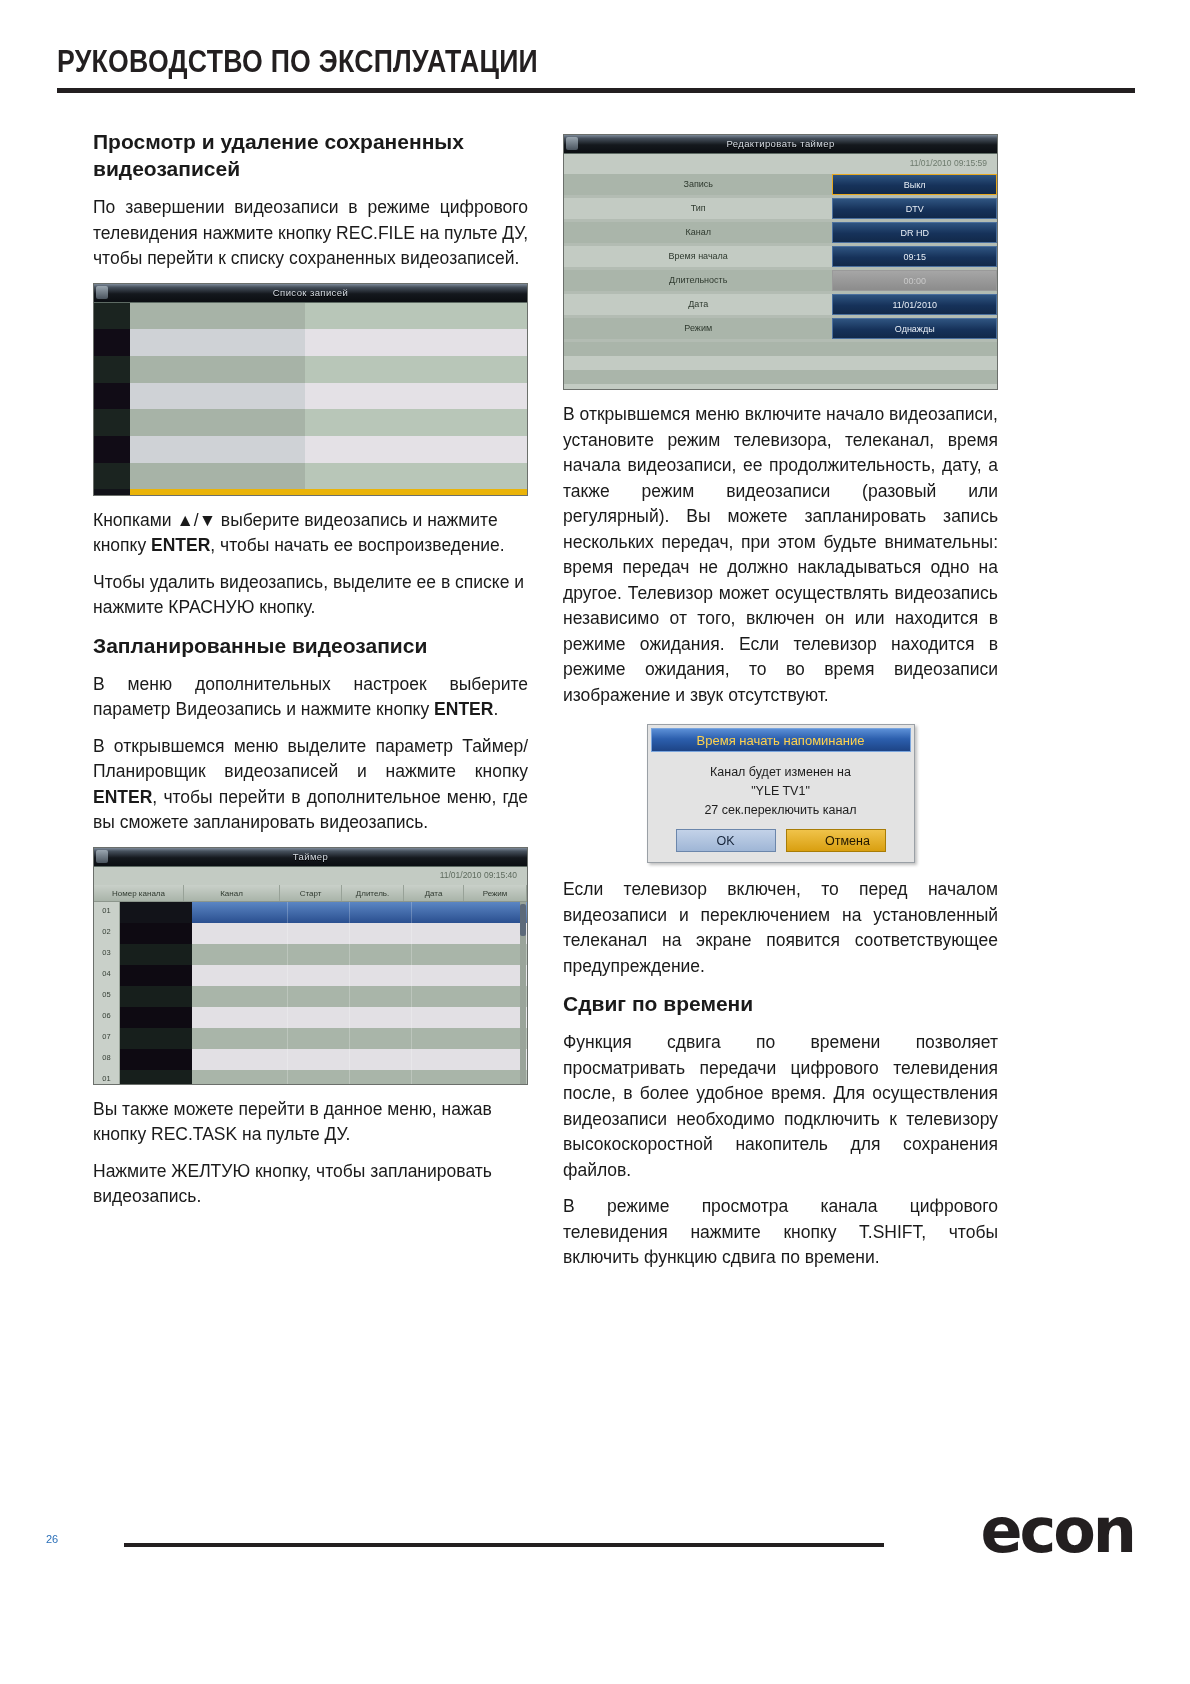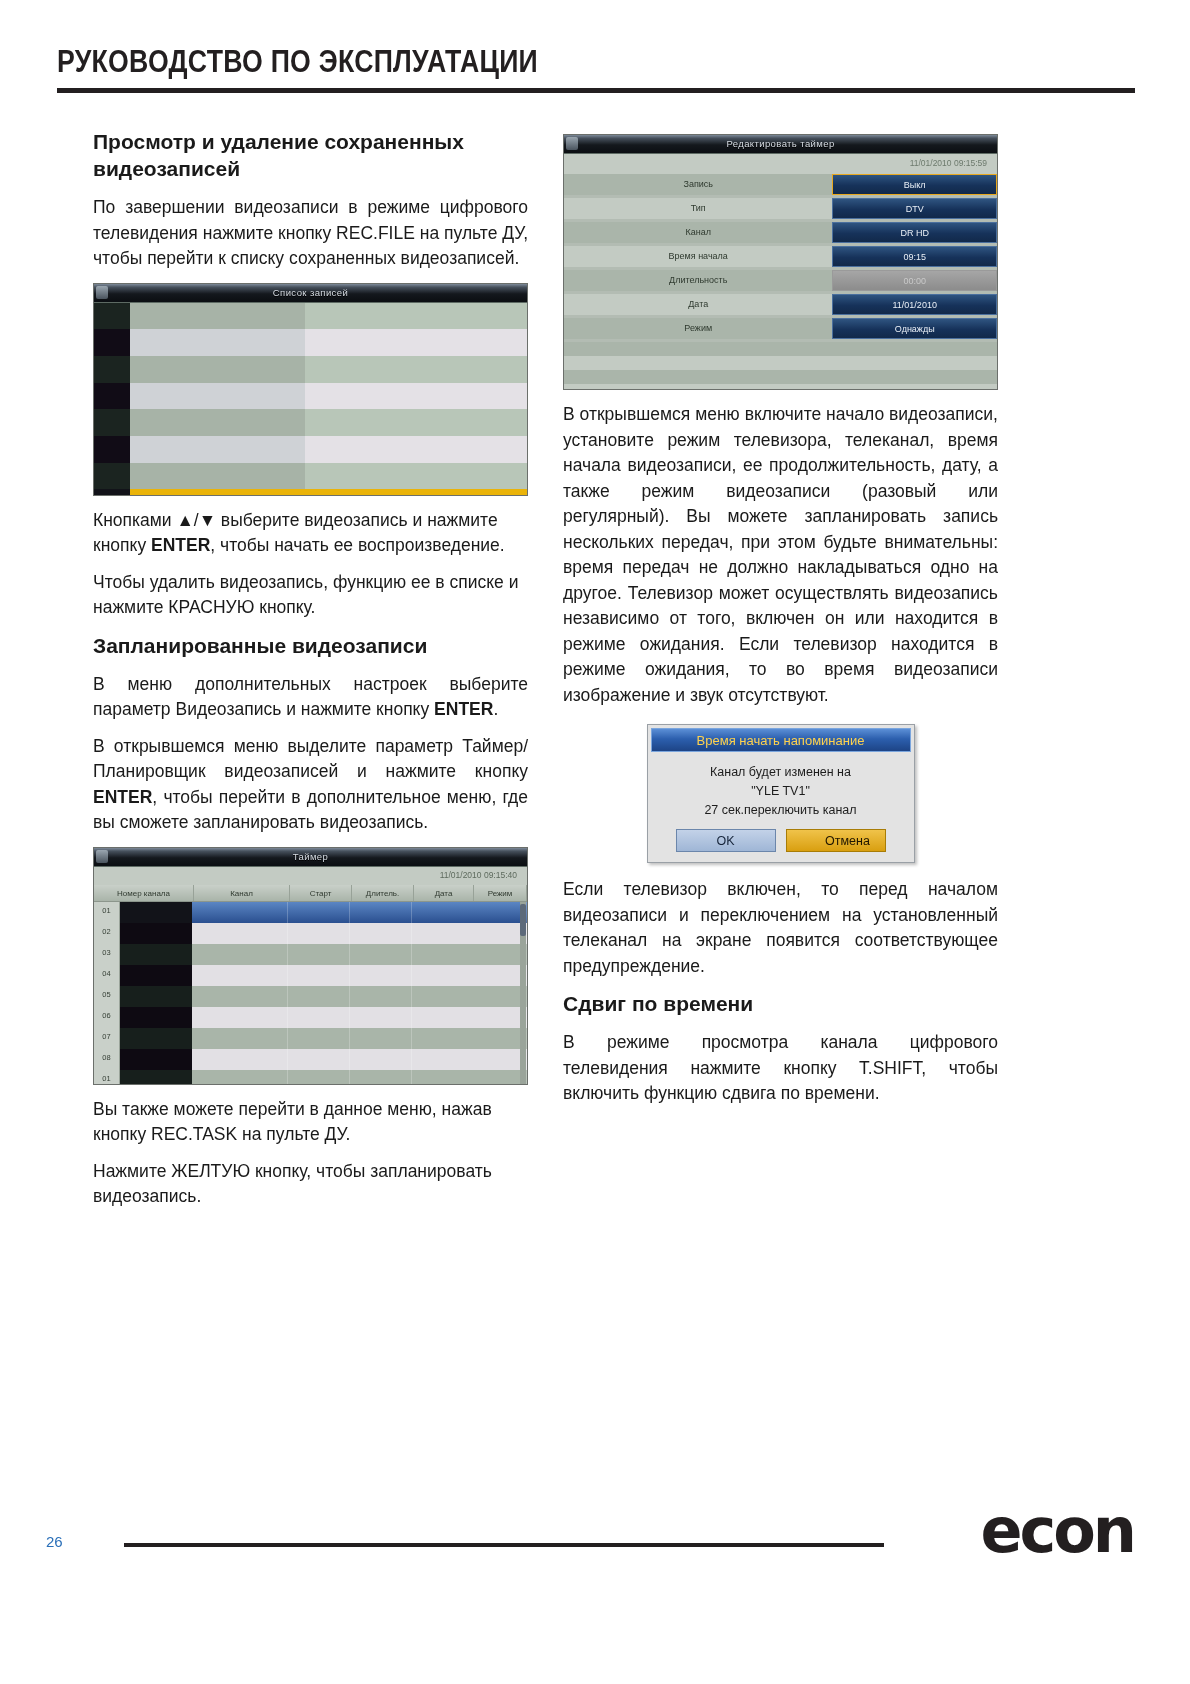--- a/index.html
+++ b/index.html
@@ -274,21 +274,21 @@
     padding-left:24px;
   }
 
   
   .footer-rule {
     position:absolute; left:124px; top:1543px; width:760px; height:4px;
     background:#231f20;
   }
   .page-num {
     position:absolute; left:46px; top:1533px;
-    font-size:15px; color:#2a6fb8;
+    font-size:11px; color:#2a6fb8;
   }
   .brand {
     position:absolute; right:56px; top:1500px;
     font-size:62px; font-weight:bold; letter-spacing:-3px;
     color:#231f20; line-height:62px;
     font-family:"DejaVu Sans", sans-serif;
   }
 </style>
 </head>
 <body>
@@ -348,39 +348,39 @@
             <div class="c2"></div>
           </div>
       </div>
     </div>
 
   </div>
 
   <p class="body nojust">
     <span>Кнопками ▲/▼ выберите видеозапись и нажмите кнопку </span><b>ENTER</b><span>, чтобы начать ее воспроизведение.</span>
   </p>
-  <p class="body nojust">Чтобы удалить видеозапись, функцию ее в списке и нажмите КРАСНУЮ кнопку.</p>
+  <p class="body nojust">Чтобы удалить видеозапись, выделите ее в списке и нажмите КРАСНУЮ кнопку.</p>
 
   <h2 class="sec tight">Запланированные видеозаписи</h2>
 
   <p class="body">
     <span>В меню дополнительных настроек выберите параметр Видеозапись и нажмите кнопку </span><b>ENTER</b><span>.</span>
   </p>
 
   <p class="body">
     <span>В открывшемся меню выделите параметр Таймер/Планировщик видеозаписей и нажмите кнопку </span><b>ENTER</b><span>, чтобы перейти в дополнительное меню, где вы сможете запланировать видеозапись.</span>
   </p>
 
   <div class="osd timer-list">
     <div class="osd-title">
       <div class="ttl">Таймер</div>
     </div>
     <div class="tl-date">11/01/2010 09:15:40</div>
     <div class="tl-head">
-      <div style="width:100px">Номер канала</div>
+      <div style="width:90px">Номер канала</div>
       <div style="width:96px">Канал</div>
       <div style="width:62px">Старт</div>
       <div style="width:62px">Длитель.</div>
       <div style="width:60px">Дата</div>
       <div style="flex:1">Режим</div>
     </div>
     <div class="tl-body">
       <div class="tl-row sel">
         <div class="num">01</div>
         <div class="dark"></div>
@@ -555,18 +555,19 @@
     <div class="dlg-btns">
       <div class="dlg-btn ok">OK</div>
       <div class="dlg-btn cancel">Отмена</div>
     </div>
   </div>
 
   <p class="body">Если телевизор включен, то перед началом видеозаписи и переключением на установленный телеканал на экране появится соответствующее предупреждение.</p>
 
   <h2 class="sec tight">Сдвиг по времени</h2>
 
+  <p class="body">Функция сдвига по времени позволяет просматривать передачи цифрового телевидения после, в более удобное время. Для осуществления видеозаписи необходимо подключить к телевизору высокоскоростной накопитель для сохранения файлов.</p>
   <p class="body nomb">В режиме просмотра канала цифрового телевидения нажмите кнопку T.SHIFT, чтобы включить функцию сдвига по времени.</p>
 </div>
 
 <div class="footer-rule"></div>
 <div class="page-num">26</div>
 <div class="brand">econ</div>
 
 </body></html>

